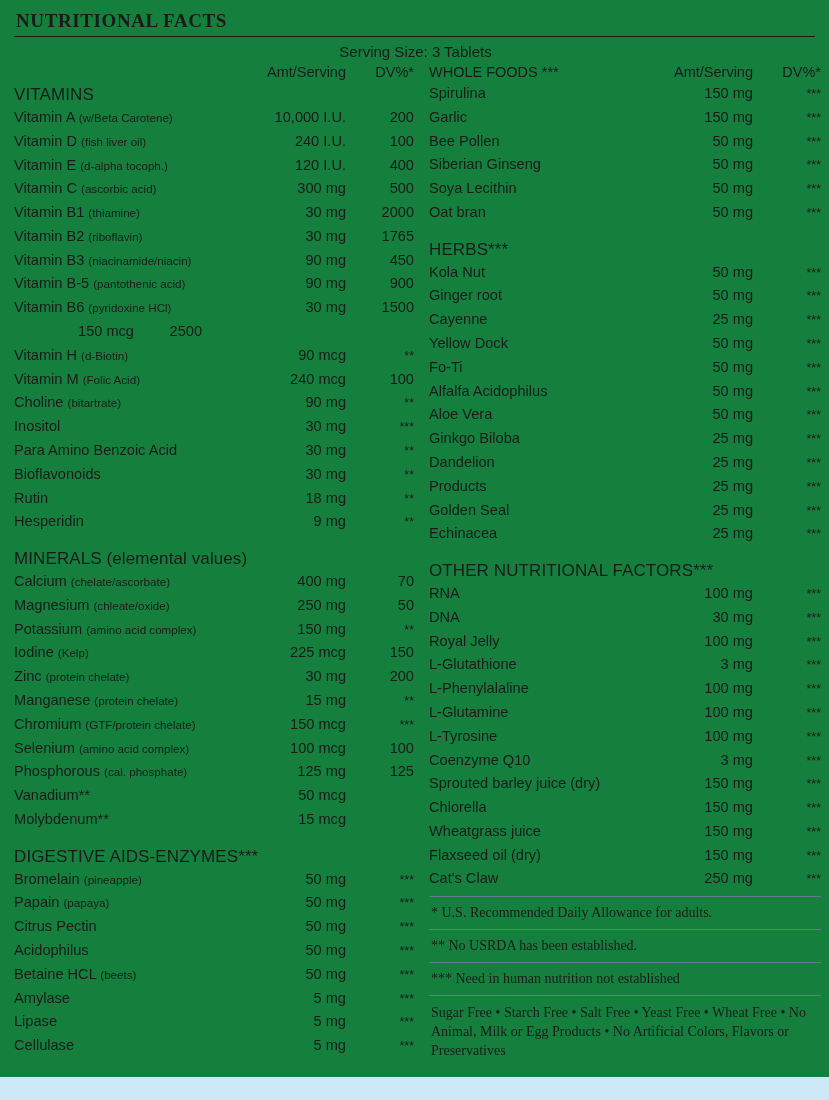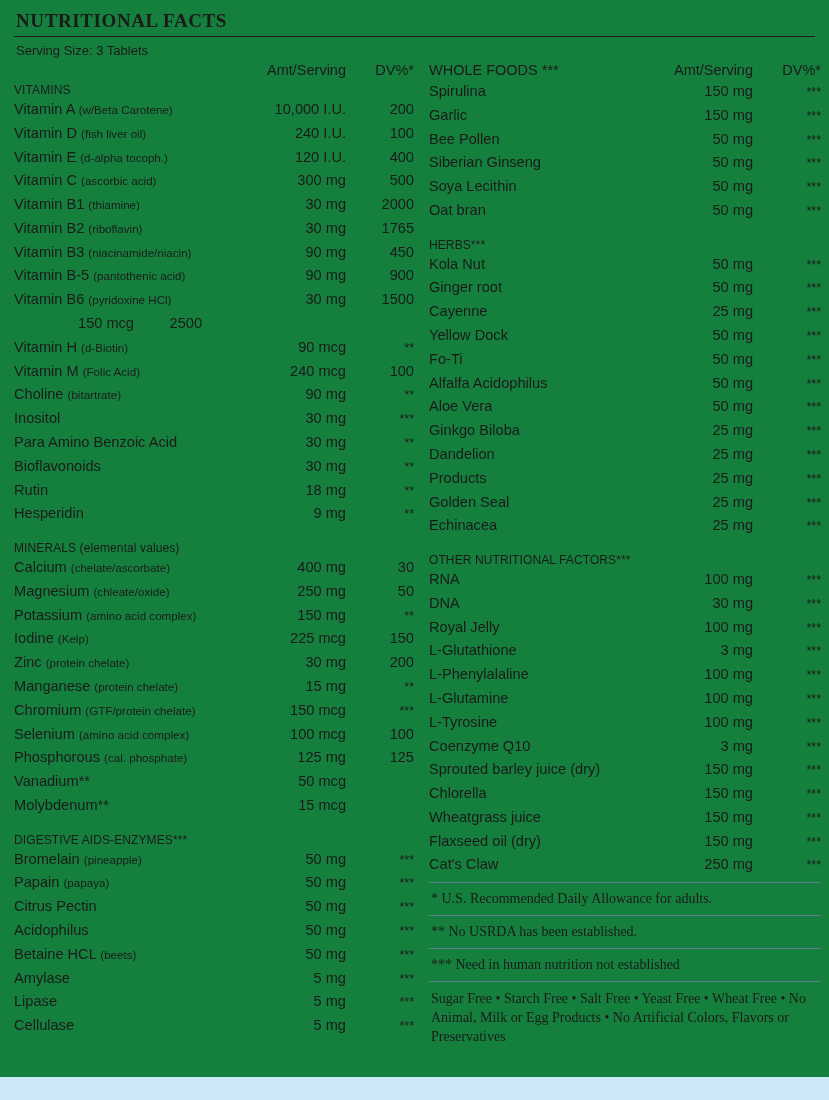--- a/index.html
+++ b/index.html
@@ -31,22 +31,23 @@
   }
   .rule {
     border-top: 1.5px solid #1a1a1a;
     margin: 0 0 4px 0;
   }
   .thin-rule {
     border-top: 1px solid #5f7d8c;
     margin: 5px 0 5px 0;
   }
   .serving {
-    font-size: 13px;
+    font-size: 15px;
     padding: 2px 0 4px 2px;
+    text-align: center;
   }
   .cols {
     display: flex;
     gap: 7px;
   }
   .col-left {
     width: 400px;
     flex: 0 0 400px;
   }
   .col-right {
@@ -65,21 +66,21 @@
     width: 120px;
     text-align: right;
     flex: 0 0 120px;
   }
   .hdr-row .c-dv {
     width: 68px;
     text-align: right;
     flex: 0 0 68px;
   }
   .section-head {
-    font-size: 12px;
+    font-size: 17px;
     padding: 3px 0 1px 0;
     letter-spacing: 0.1px;
   }
   .row {
     display: flex;
     align-items: baseline;
     font-size: 14.6px;
     line-height: 1.63;
   }
   .row .c-name {
@@ -232,21 +233,21 @@
             <span class="c-dv stars">**</span>
           </div>
         </div>
 
       <div class="gap"></div>
       <div class="section-head">MINERALS (elemental values)</div>
       <div id="minerals-rows">
           <div class="row">
             <span class="c-name">Calcium <span class="sub">(chelate/ascorbate)</span></span>
             <span class="c-amt">400 mg</span>
-            <span class="c-dv">30</span>
+            <span class="c-dv">70</span>
           </div>
           <div class="row">
             <span class="c-name">Magnesium <span class="sub">(chleate/oxide)</span></span>
             <span class="c-amt">250 mg</span>
             <span class="c-dv">50</span>
           </div>
           <div class="row">
             <span class="c-name">Potassium <span class="sub">(amino acid complex)</span></span>
             <span class="c-amt">150 mg</span>
             <span class="c-dv stars">**</span>

